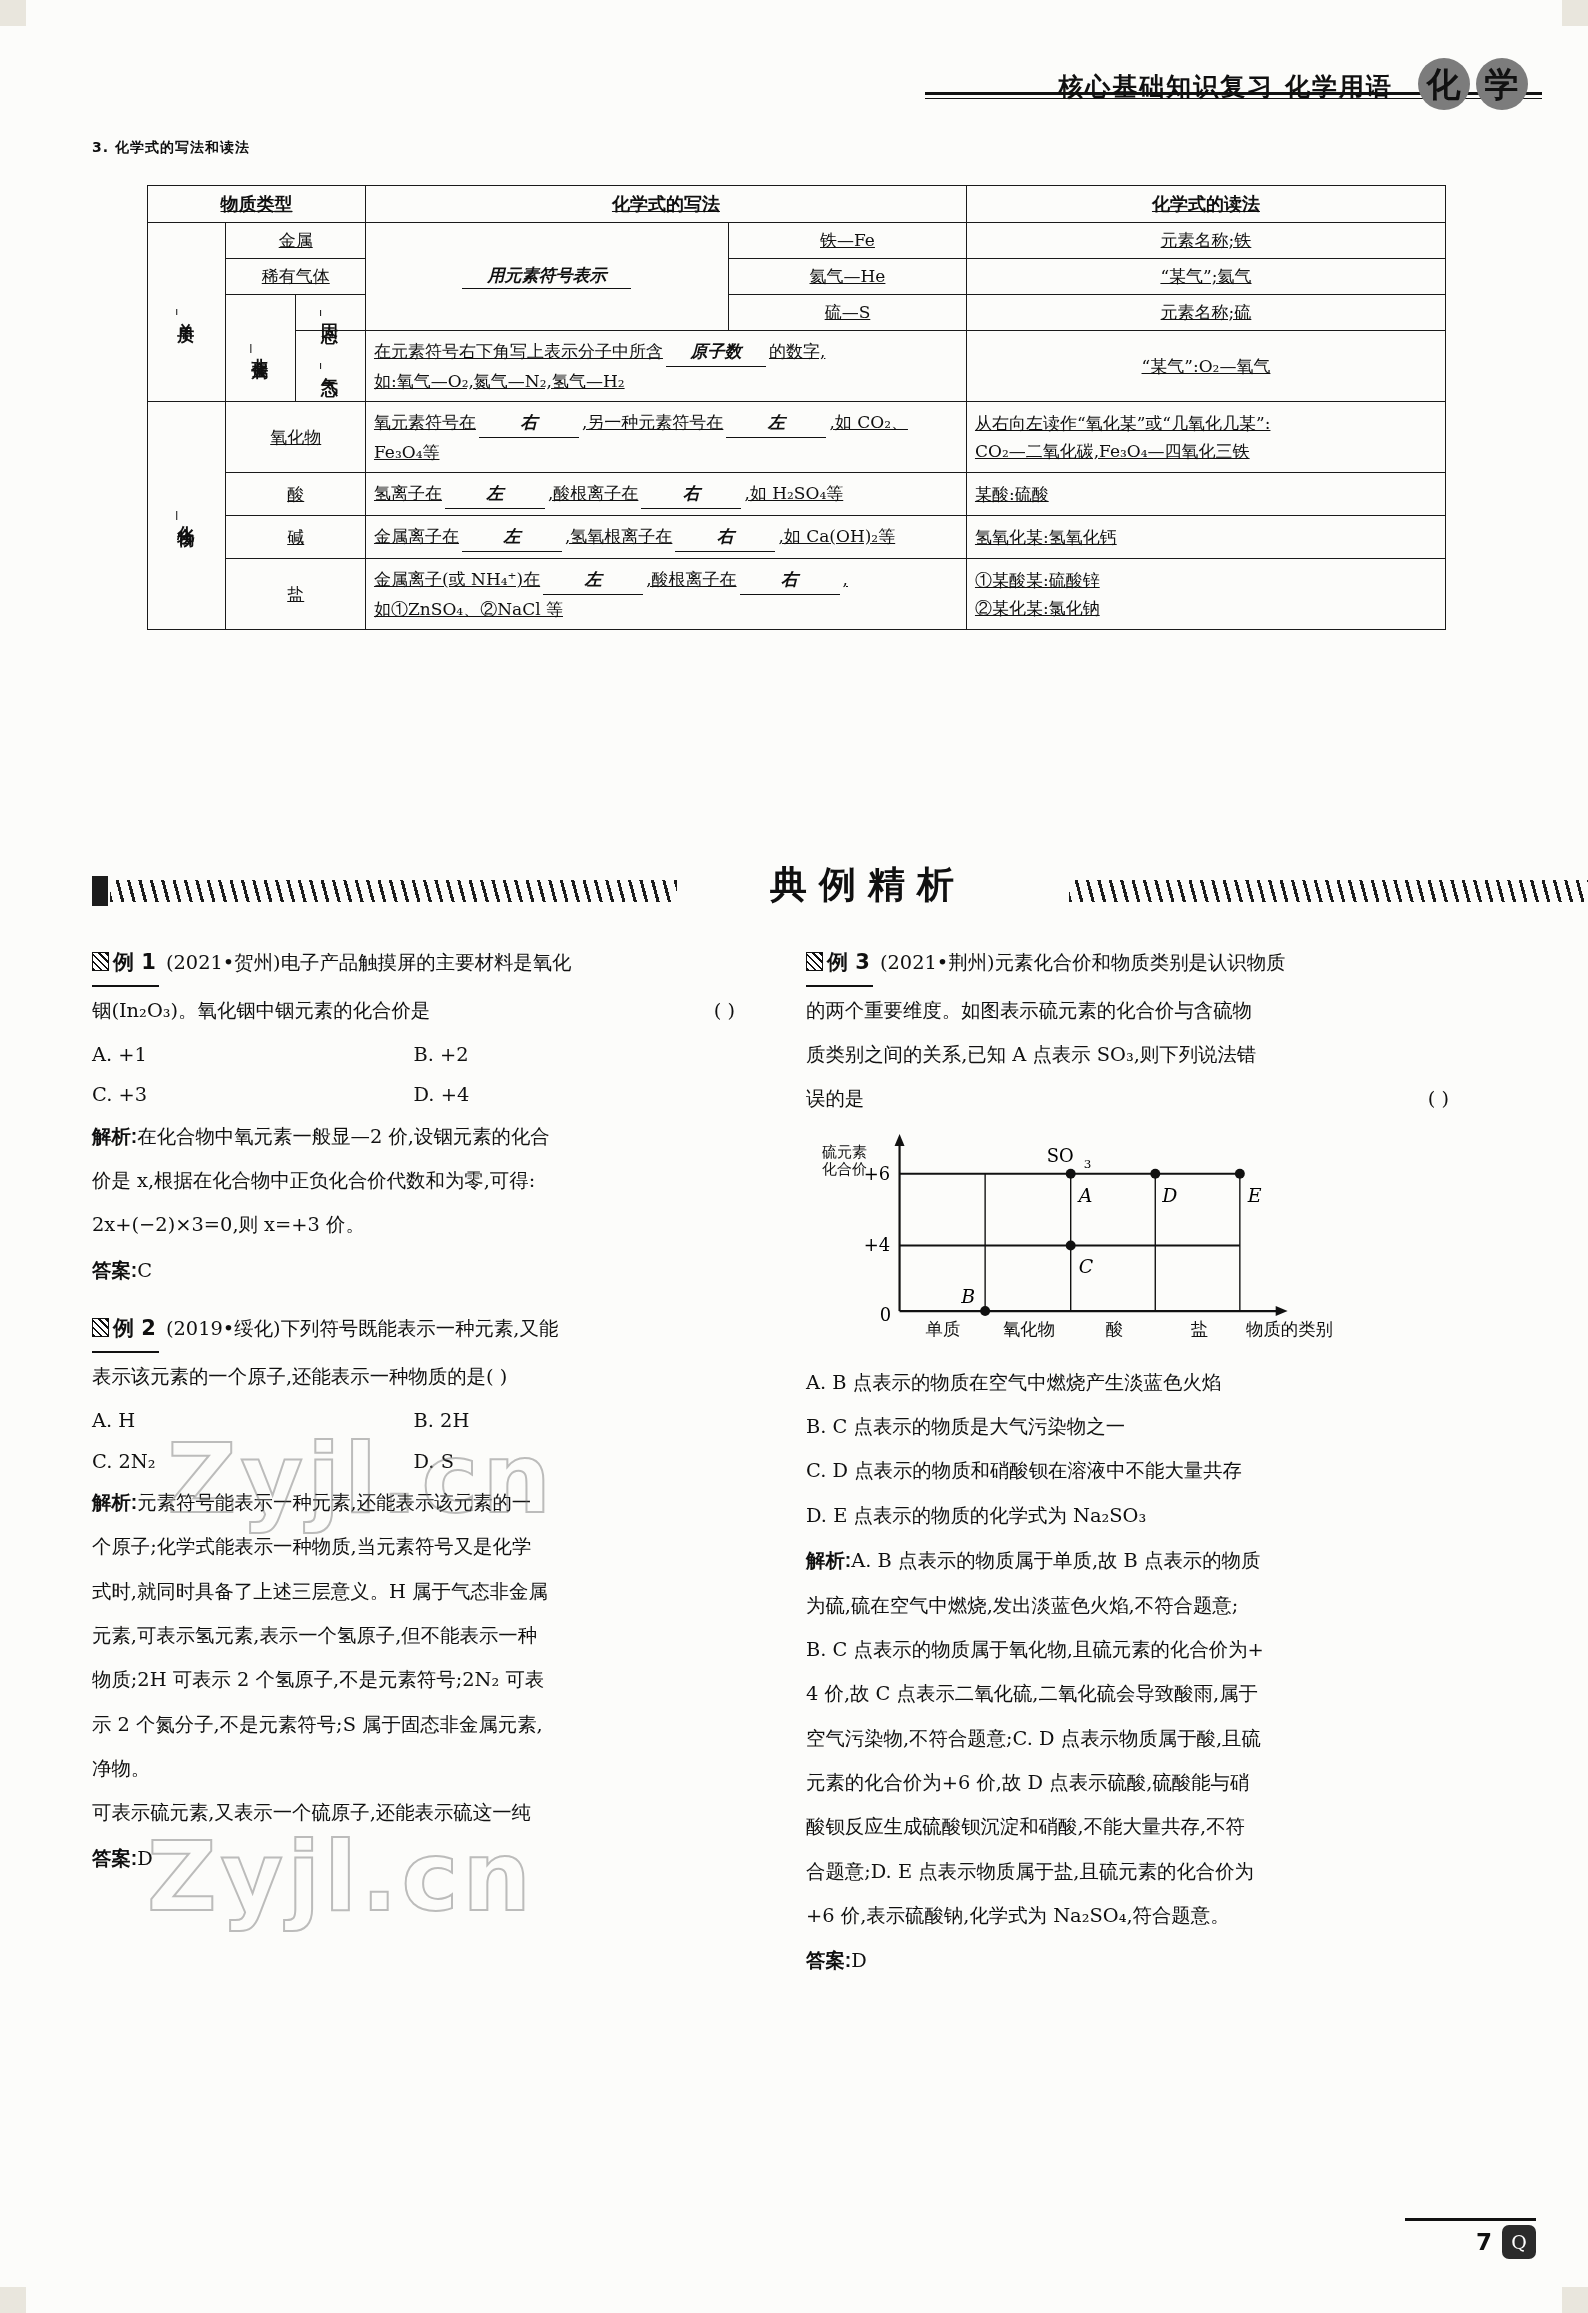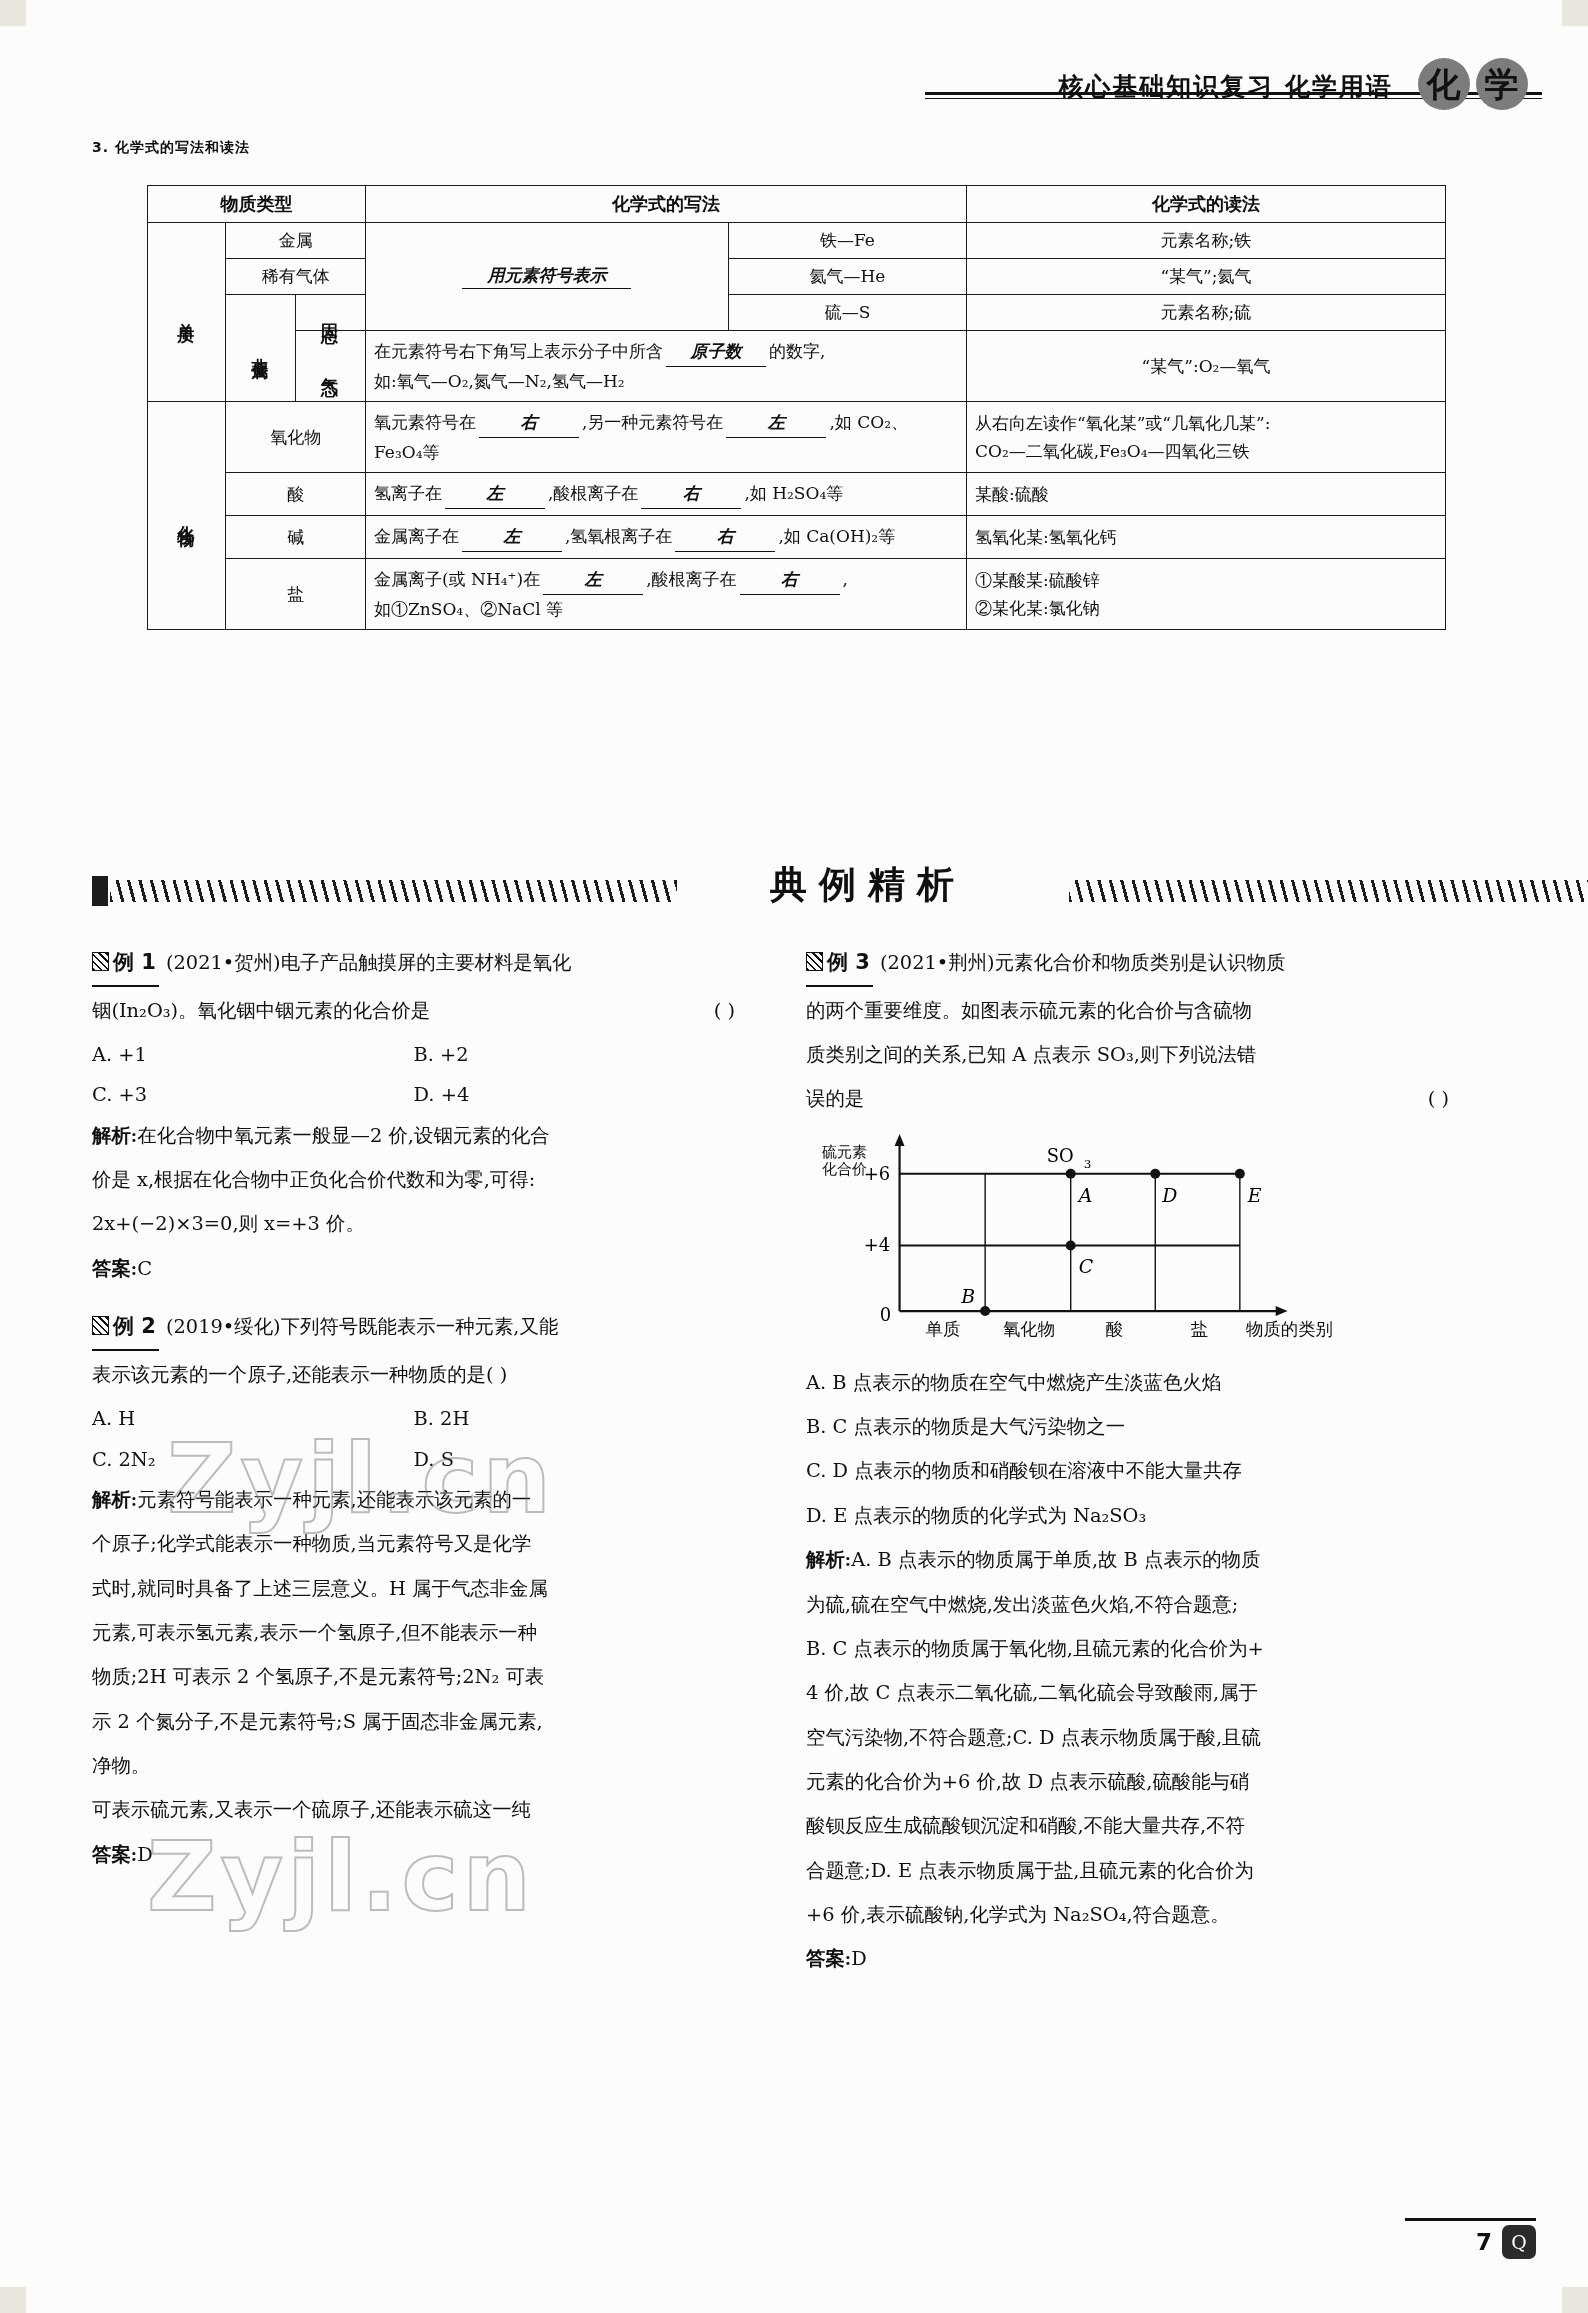--- a/index.html
+++ b/index.html
@@ -52,20 +52,21 @@
   #tbl{
     position:absolute;left:147px;top:185px;width:1299px;
     border-collapse:collapse;
     font-size:17px;
   }
   #tbl td,#tbl th{
     border:1.6px solid #1a1a1a;
     padding:6px 8px;
     vertical-align:middle;
     font-weight:400;
+    text-decoration:underline;
   }
   #tbl th{font-family:"DejaVu Sans","Liberation Sans",sans-serif;font-weight:700;font-size:18px;text-align:center;}
   .ctr{text-align:center;}
   .vert{
     writing-mode:vertical-rl;text-orientation:upright;
     letter-spacing:3px;margin:0 auto;
     font-family:"DejaVu Sans","Liberation Sans",sans-serif;font-weight:700;
   }
   .cellhd{font-family:"DejaVu Sans","Liberation Sans",sans-serif;font-weight:700;text-align:center;}
   .blank{
@@ -107,21 +108,21 @@
     font-weight:700;font-size:21px;margin-right:7px;white-space:nowrap;
     border-bottom:2px solid #111;padding-right:3px;
   }
   .extag .sq{
     display:inline-block;width:15px;height:17px;margin-right:4px;
     background:repeating-linear-gradient(45deg,#111 0 2px,#fff 2px 5px);
     border:1.5px solid #111;vertical-align:-2px;
   }
   .opts{display:flex;margin:0;}
   .opts .o{width:50%;}
-  .bold{font-family:Liberation Serif, serif;font-weight:700;}
+  .bold{font-family:Liberation Sans, sans-serif;font-weight:700;}
 
   
   #fig{position:relative;width:597px;height:227px;margin:6px 0 10px 6px;}
   #fig .ylab{
     position:absolute;left:10px;top:18px;width:58px;
     font-size:15px;line-height:1.18;text-align:left;
   }
   #fig svg{position:absolute;left:0;top:0;}
   #fig .xcats{
     position:absolute;left:88px;top:185px;width:468px;

